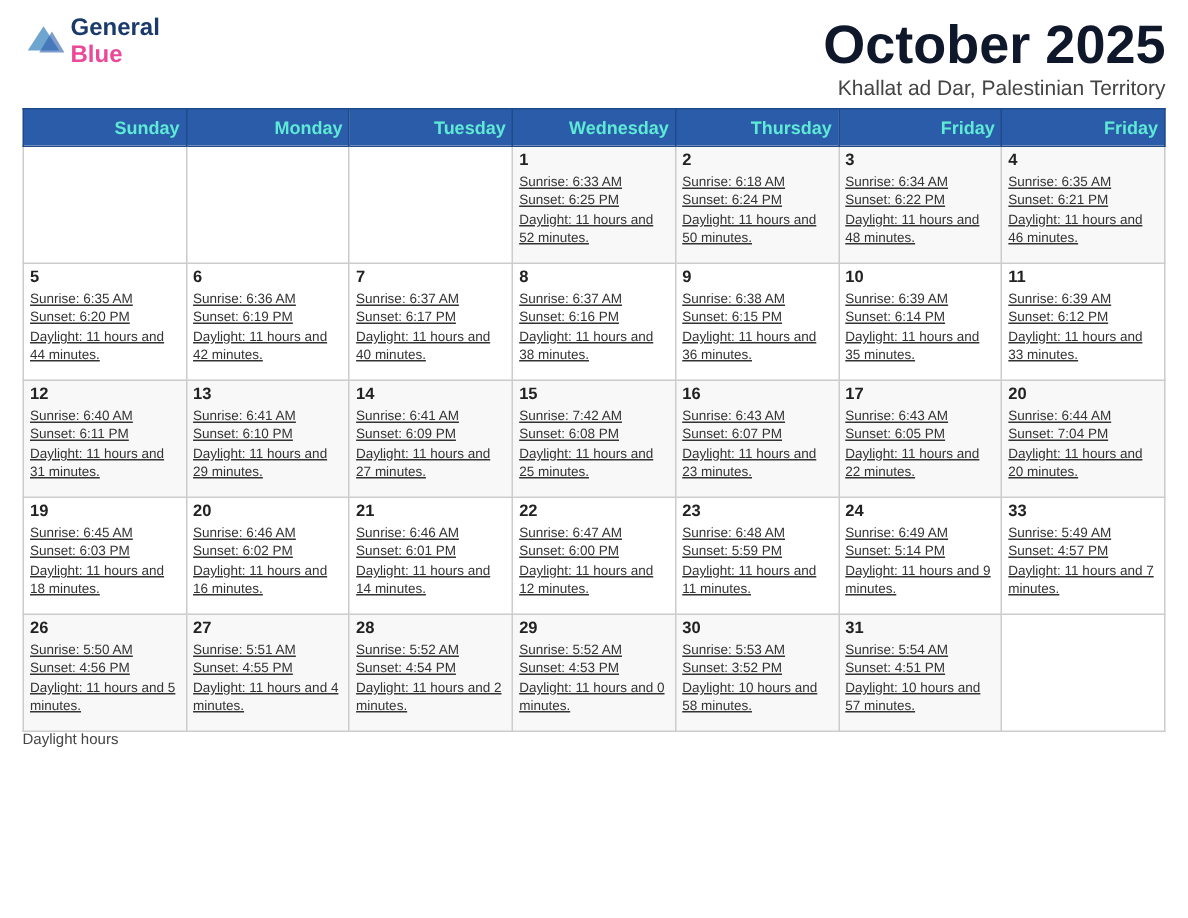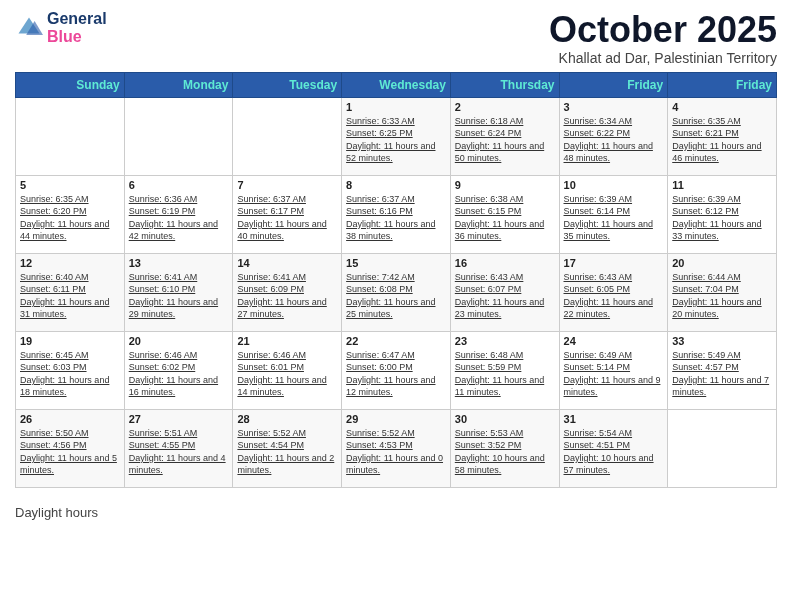--- a/index.html
+++ b/index.html
@@ -91,22 +91,22 @@
     .day-info {
       font-size: 9px;
       color: #333;
       line-height: 1.4;
       text-decoration: underline;
     }
     .empty {
       background: #fff !important;
     }
     .footer {
-      margin-top: 17px;
-      font-size: 13px;
+      margin-top: 0;
+      font-size: 10px;
       color: #444;
     }
   </style>
 </head>
 <body>
 
 <div class="container">
   <div class="header">
     <div class="logo">
       <svg class="logo-icon" viewBox="0 0 40 40">

